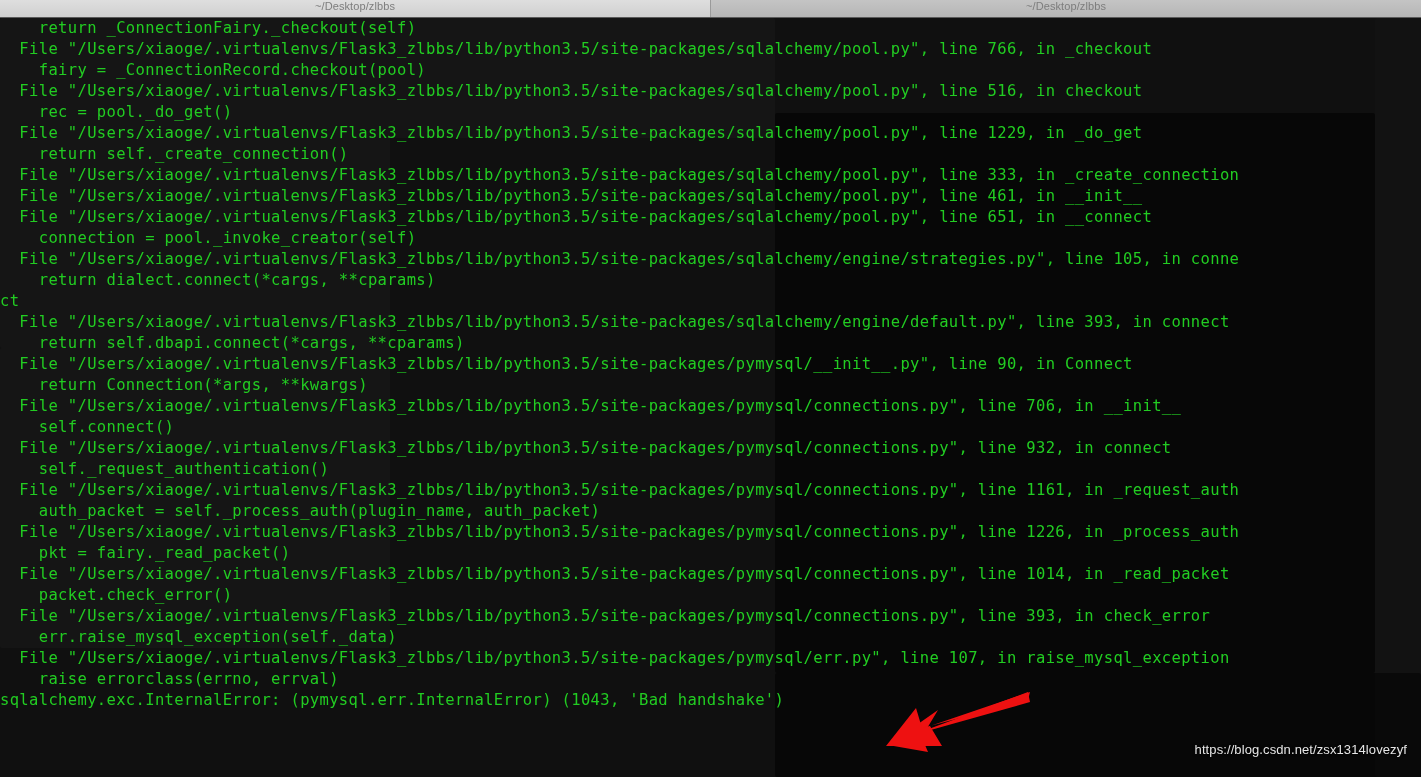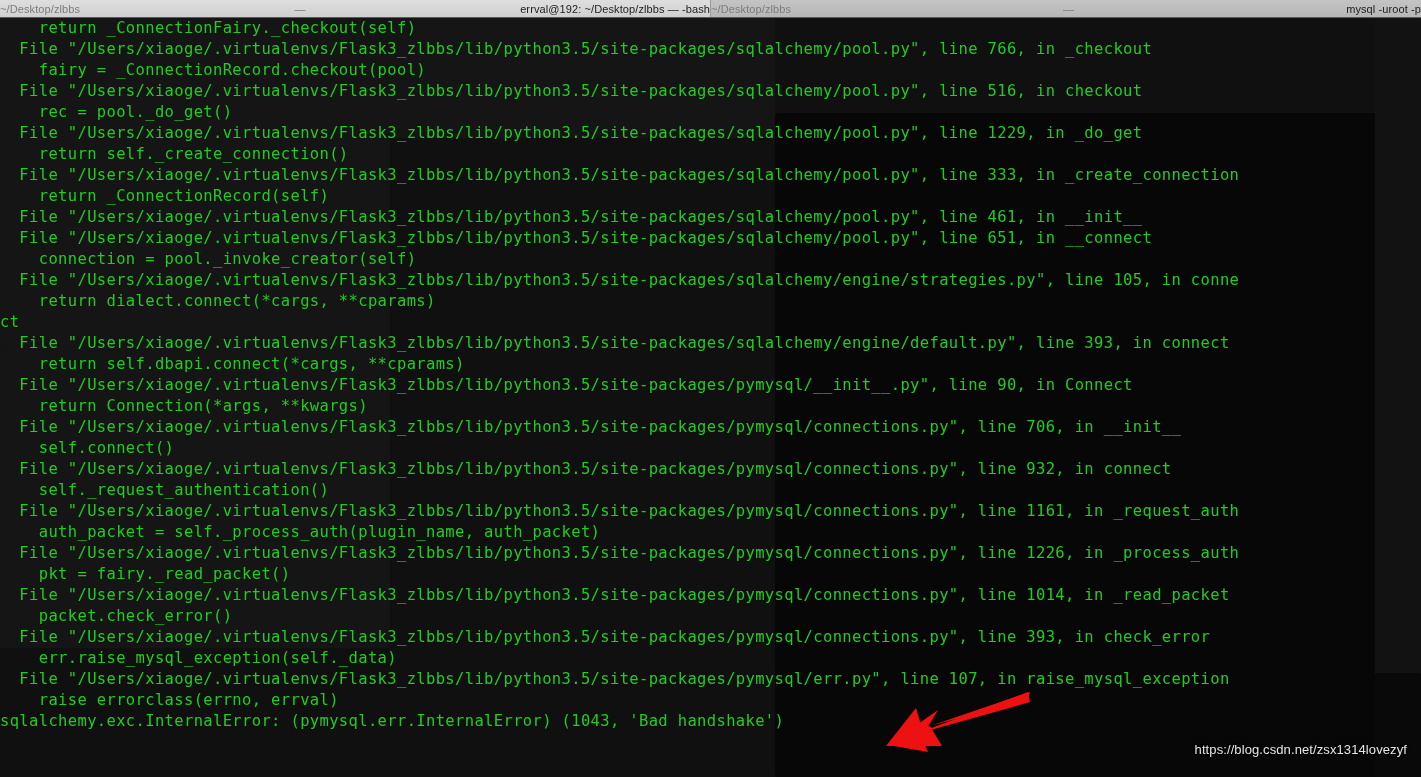--- a/index.html
+++ b/index.html
@@ -30,28 +30,29 @@
     height: 18px;
     display: flex;
     background: #bebebe;
     border-bottom: 1px solid #5a5a5a;
     box-sizing: border-box;
   }
   .tab {
     height: 17px;
     display: flex;
     align-items: center;
-    justify-content: space-between;
+    justify-content: flex-start;
     font-family: "Liberation Sans", sans-serif;
     font-size: 11px;
     color: #2a2a2a;
     letter-spacing: 0.1px;
     white-space: nowrap;
     overflow: hidden;
     box-sizing: border-box;
+    flex-direction: column;
   }
   .tab.active {
     width: 711px;
     background: linear-gradient(to bottom, #dedede 0%, #d0d0d0 100%);
     border-right: 1px solid #9a9a9a;
   }
   .tab.inactive {
     width: 710px;
     background: linear-gradient(to bottom, #c4c4c4 0%, #b6b6b6 100%);
   }
@@ -150,21 +151,20 @@
 
     <div id="lines">
         <div class="line">    return _ConnectionFairy._checkout(self)</div>
         <div class="line">  File "/Users/xiaoge/.virtualenvs/Flask3_zlbbs/lib/python3.5/site-packages/sqlalchemy/pool.py", line 766, in _checkout</div>
         <div class="line">    fairy = _ConnectionRecord.checkout(pool)</div>
         <div class="line">  File "/Users/xiaoge/.virtualenvs/Flask3_zlbbs/lib/python3.5/site-packages/sqlalchemy/pool.py", line 516, in checkout</div>
         <div class="line">    rec = pool._do_get()</div>
         <div class="line">  File "/Users/xiaoge/.virtualenvs/Flask3_zlbbs/lib/python3.5/site-packages/sqlalchemy/pool.py", line 1229, in _do_get</div>
         <div class="line">    return self._create_connection()</div>
         <div class="line">  File "/Users/xiaoge/.virtualenvs/Flask3_zlbbs/lib/python3.5/site-packages/sqlalchemy/pool.py", line 333, in _create_connection</div>
-        <div class="line">    return _ConnectionRecord(self)</div>
         <div class="line">  File "/Users/xiaoge/.virtualenvs/Flask3_zlbbs/lib/python3.5/site-packages/sqlalchemy/pool.py", line 461, in __init__</div>
         <div class="line">  File "/Users/xiaoge/.virtualenvs/Flask3_zlbbs/lib/python3.5/site-packages/sqlalchemy/pool.py", line 651, in __connect</div>
         <div class="line">    connection = pool._invoke_creator(self)</div>
         <div class="line">  File "/Users/xiaoge/.virtualenvs/Flask3_zlbbs/lib/python3.5/site-packages/sqlalchemy/engine/strategies.py", line 105, in conne</div>
         <div class="line">    return dialect.connect(*cargs, **cparams)</div>
         <div class="line">ct</div>
         <div class="line">  File "/Users/xiaoge/.virtualenvs/Flask3_zlbbs/lib/python3.5/site-packages/sqlalchemy/engine/default.py", line 393, in connect</div>
         <div class="line">    return self.dbapi.connect(*cargs, **cparams)</div>
         <div class="line">  File "/Users/xiaoge/.virtualenvs/Flask3_zlbbs/lib/python3.5/site-packages/pymysql/__init__.py", line 90, in Connect</div>
         <div class="line">    return Connection(*args, **kwargs)</div>

